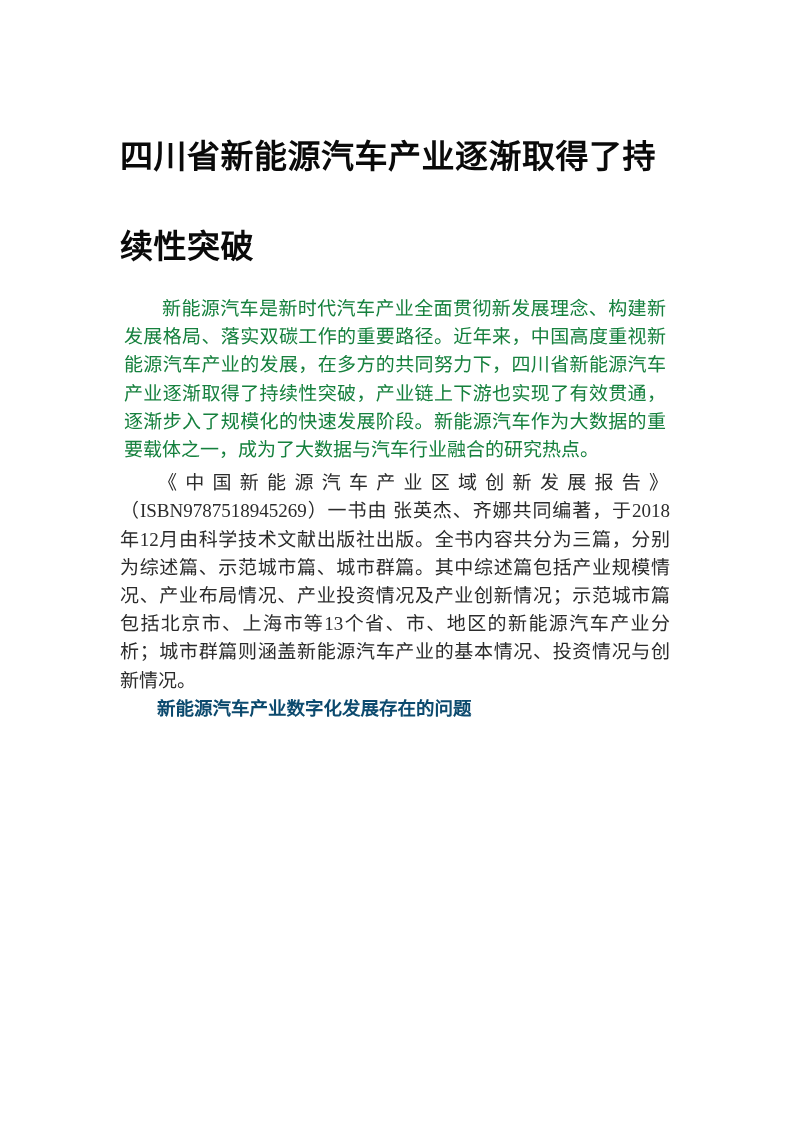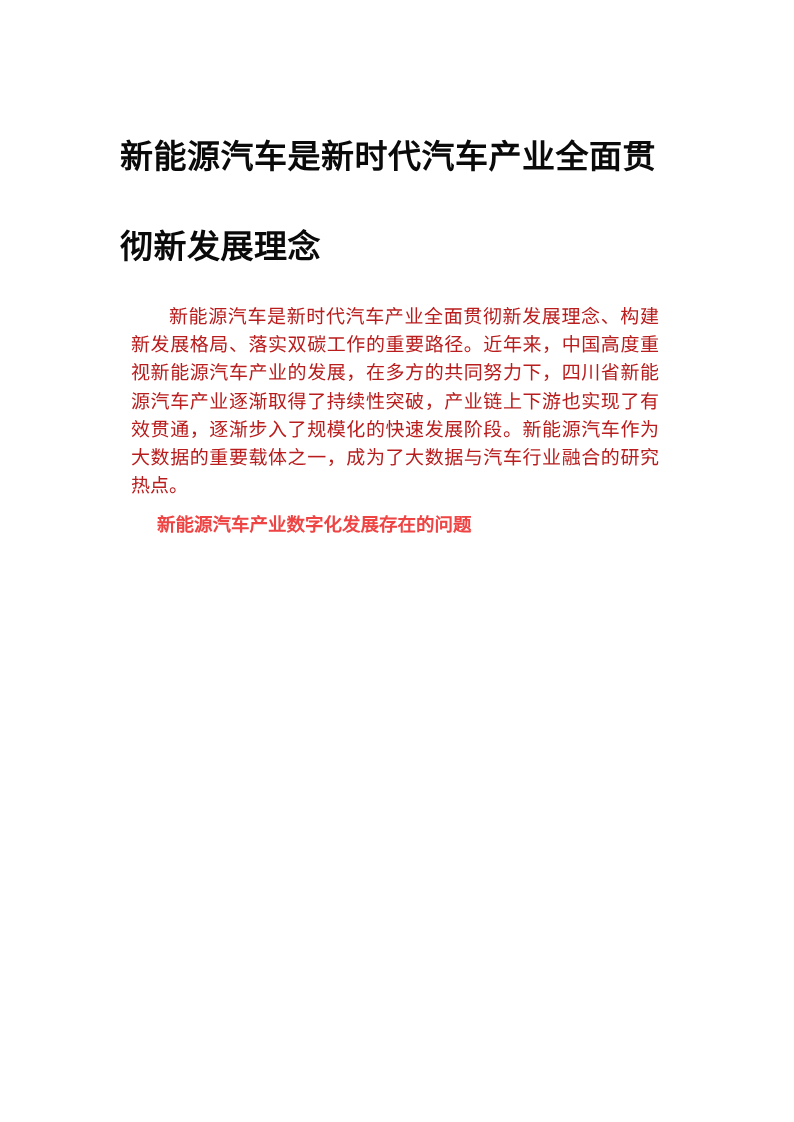--- a/index.html
+++ b/index.html
@@ -40,28 +40,28 @@
     font-size: 33px;
     line-height: 90px;
     letter-spacing: 0.5px;
     text-align: left;
     color: #0a0a0a;
     white-space: normal;
   }
 
   
   .para {
-    margin: 11px;
-    font-family: Liberation Sans, sans-serif;
+    margin: 4px;
+    font-family: Liberation Mono, monospace;
     font-size: 19px;
     line-height: 28.2px;
     text-align: justify;
     text-justify: inter-character;
     text-indent: 38px;
-    color: #b91c1c;
+    color: #15803d;
     letter-spacing: 0;
     word-break: break-all;
     hyphens: none;
   }
 
   
   .para-booktitle {
     margin: 0;
     font-family: "Liberation Serif", "DejaVu Serif", serif;
     font-size: 19px;
@@ -85,37 +85,41 @@
   }
 
   
   .sub-heading {
     margin: 0;
     font-family: "Liberation Sans", "DejaVu Sans", sans-serif;
     font-weight: bold;
     font-size: 18.5px;
     line-height: 28.2px;
     text-indent: 37px;
-    color: #ef4444;
+    color: #0c4a6e;
     letter-spacing: 0;
   }
 
   
   .para-clipped {
     overflow: hidden;
   }
 </style>
 </head>
 <body>
 
 <div class="page">
   <div class="content">
 
-    <h1 class="doc-title">新能源汽车是新时代汽车产业全面贯彻新发展理念</h1>
+    <h1 class="doc-title">四川省新能源汽车产业逐渐取得了持续性突破</h1>
 
     <p class="para">新能源汽车是新时代汽车产业全面贯彻新发展理念、构建新发展格局、落实双碳工作的重要路径。近年来，中国高度重视新能源汽车产业的发展，在多方的共同努力下，四川省新能源汽车产业逐渐取得了持续性突破，产业链上下游也实现了有效贯通，逐渐步入了规模化的快速发展阶段。新能源汽车作为大数据的重要载体之一，成为了大数据与汽车行业融合的研究热点。</p>
 
+    <div class="para-booktitle">
+      <span class="booktitle-line">《中国新能源汽车产业区域创新发展报告》</span>
+      <span class="booktitle-rest">（ISBN9787518945269）一书由 张英杰、齐娜共同编著，于2018年12月由科学技术文献出版社出版。全书内容共分为三篇，分别为综述篇、示范城市篇、城市群篇。其中综述篇包括产业规模情况、产业布局情况、产业投资情况及产业创新情况；示范城市篇包括北京市、上海市等13个省、市、地区的新能源汽车产业分析；城市群篇则涵盖新能源汽车产业的基本情况、投资情况与创新情况。</span>
+    </div>
 
     <p class="sub-heading">新能源汽车产业数字化发展存在的问题</p>
 
 
   </div>
 </div>
 
 </body></html>

